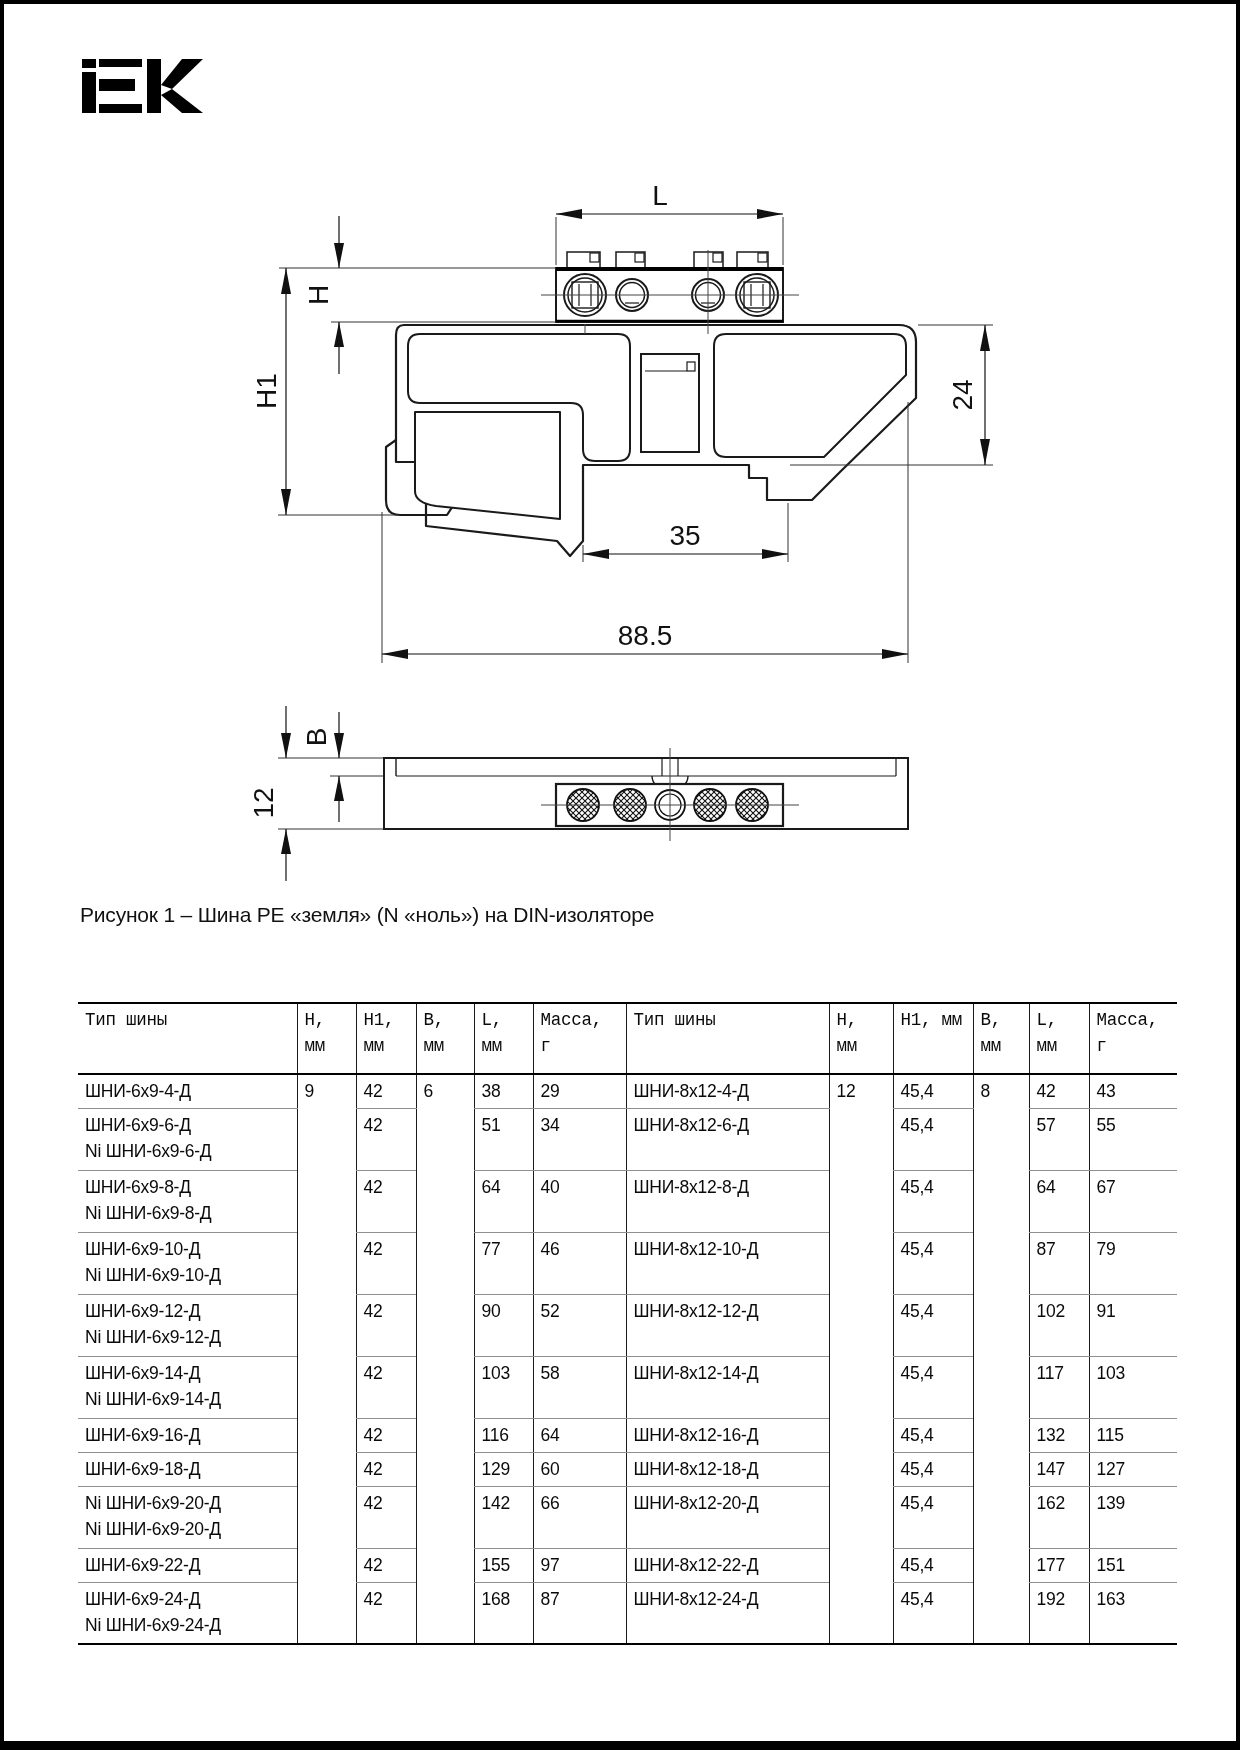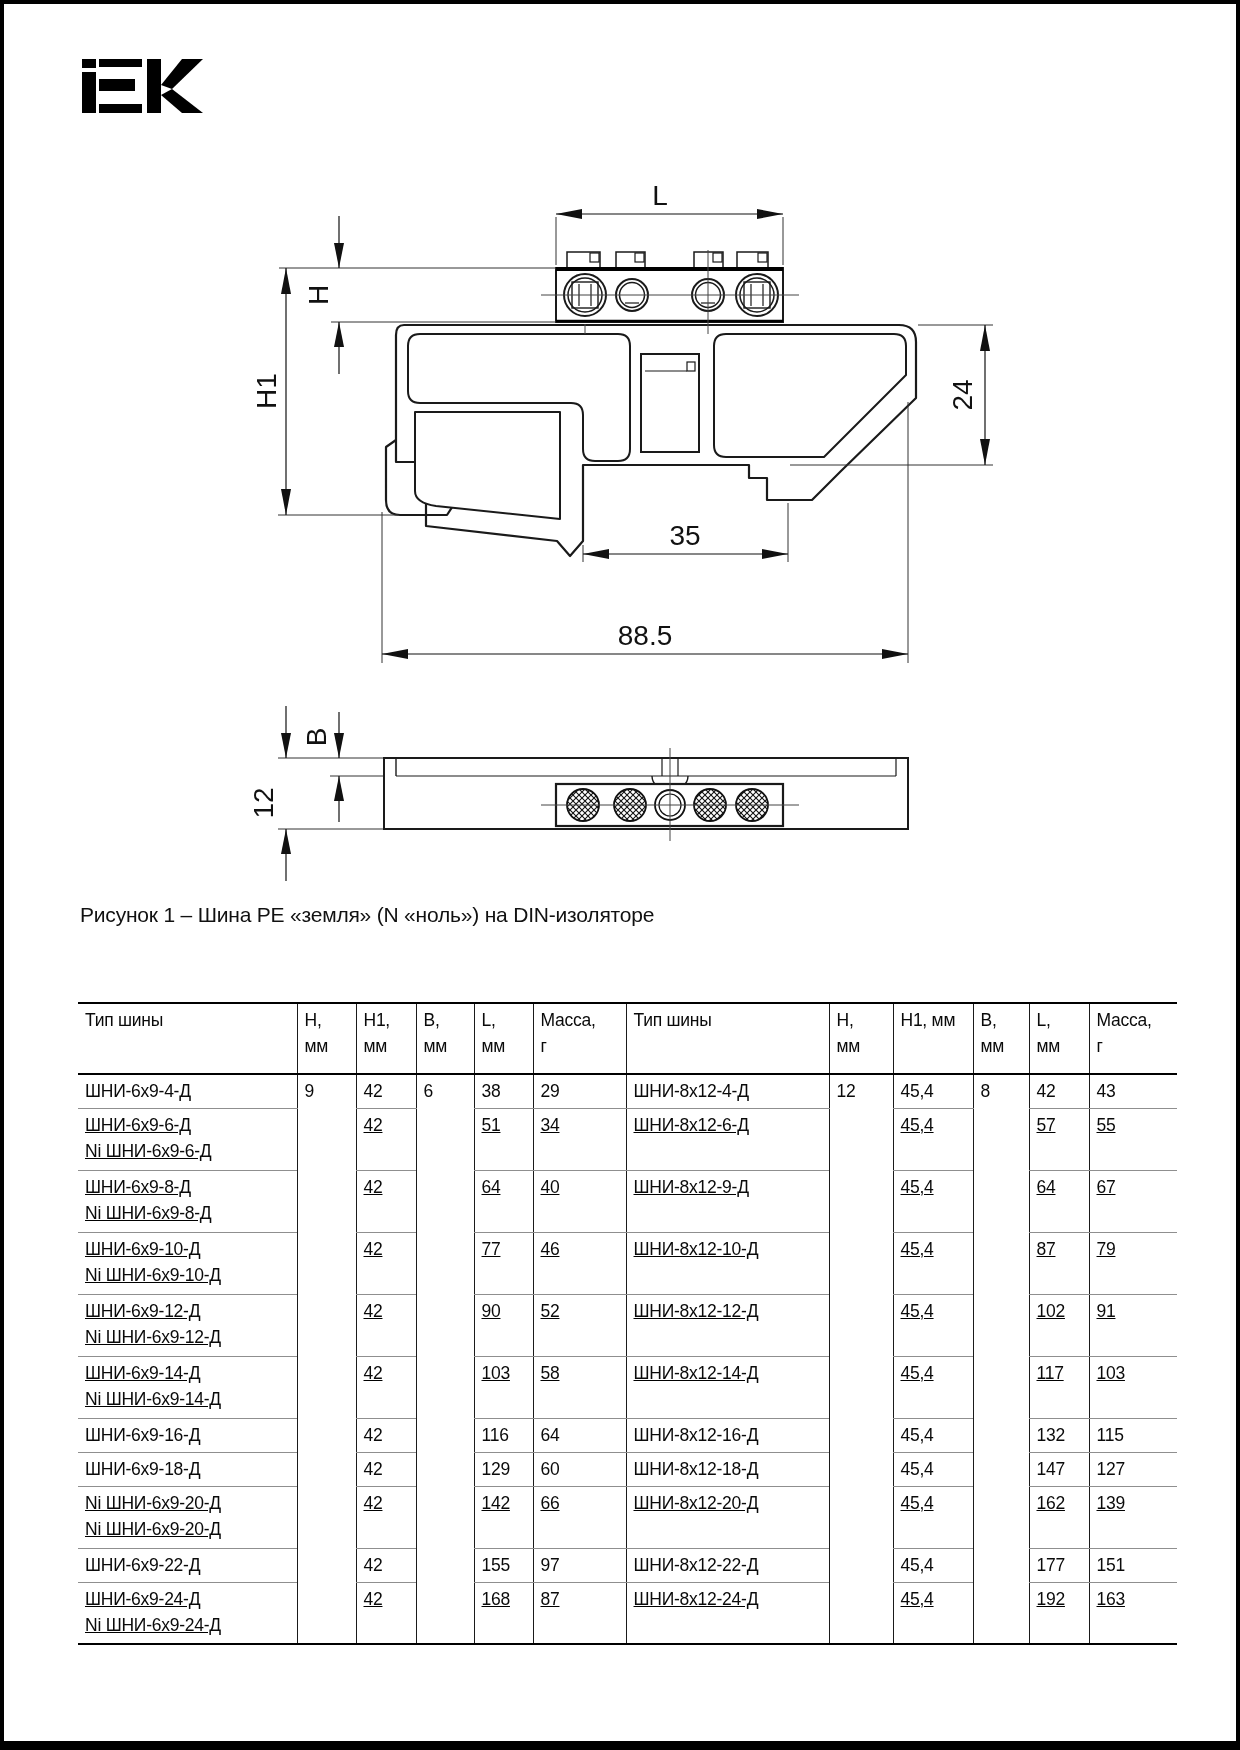--- a/index.html
+++ b/index.html
@@ -19,24 +19,24 @@
   .drawing{position:absolute;left:0;top:0;}
 
   .tablewrap{position:absolute;left:78px;top:1002px;}
   table{border-collapse:collapse;table-layout:fixed;width:1099px;
         border-top:2px solid #000;border-bottom:2px solid #000;}
   th,td{font-weight:normal;text-align:left;vertical-align:top;
         padding:3px 3px 2px 7px;font-size:17.5px;line-height:1.5;
         letter-spacing:-0.25px;color:#0a0a0a;border-left:1px solid #1a1a1a;
         overflow:hidden;white-space:nowrap;}
   th:first-child,td:first-child{border-left:none;}
-  thead th{border-bottom:2px solid #000;height:64px;}
+  thead th{border-bottom:2px solid #000;height:64px;font-family:Liberation Mono, monospace;}
   tbody td{border-bottom:1px solid #8f8f8f;}
   tr.single{height:34px;}
-  tr.double{height:62px;text-decoration:underline;}
+  tr.double{height:62px;}
 
   .dimtext{font-family:"Liberation Sans",sans-serif;font-size:28px;fill:#111;}
 </style>
 </head>
 <body>
 
 <div class="page">
   <div class="edge edge-top"></div>
   <div class="edge edge-left"></div>
   <div class="edge edge-right"></div>
@@ -301,21 +301,21 @@
           </tr>
           <tr class="double">
             <td>
               <div>ШНИ-6х9-8-Д</div>
               <div>Ni ШНИ-6х9-8-Д</div>
             </td>
             <td>42</td>
             <td>64</td>
             <td>40</td>
             <td>
-              <div>ШНИ-8х12-9-Д</div>
+              <div>ШНИ-8х12-8-Д</div>
             </td>
             <td>45,4</td>
             <td>64</td>
             <td>67</td>
           </tr>
           <tr class="double">
             <td>
               <div>ШНИ-6х9-10-Д</div>
               <div>Ni ШНИ-6х9-10-Д</div>
             </td>

